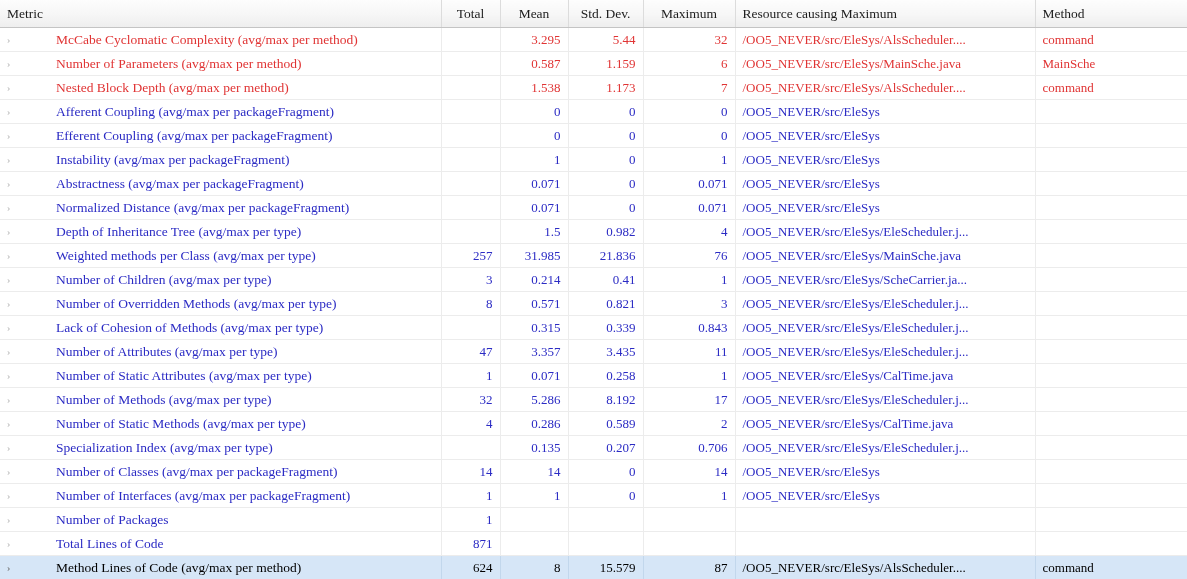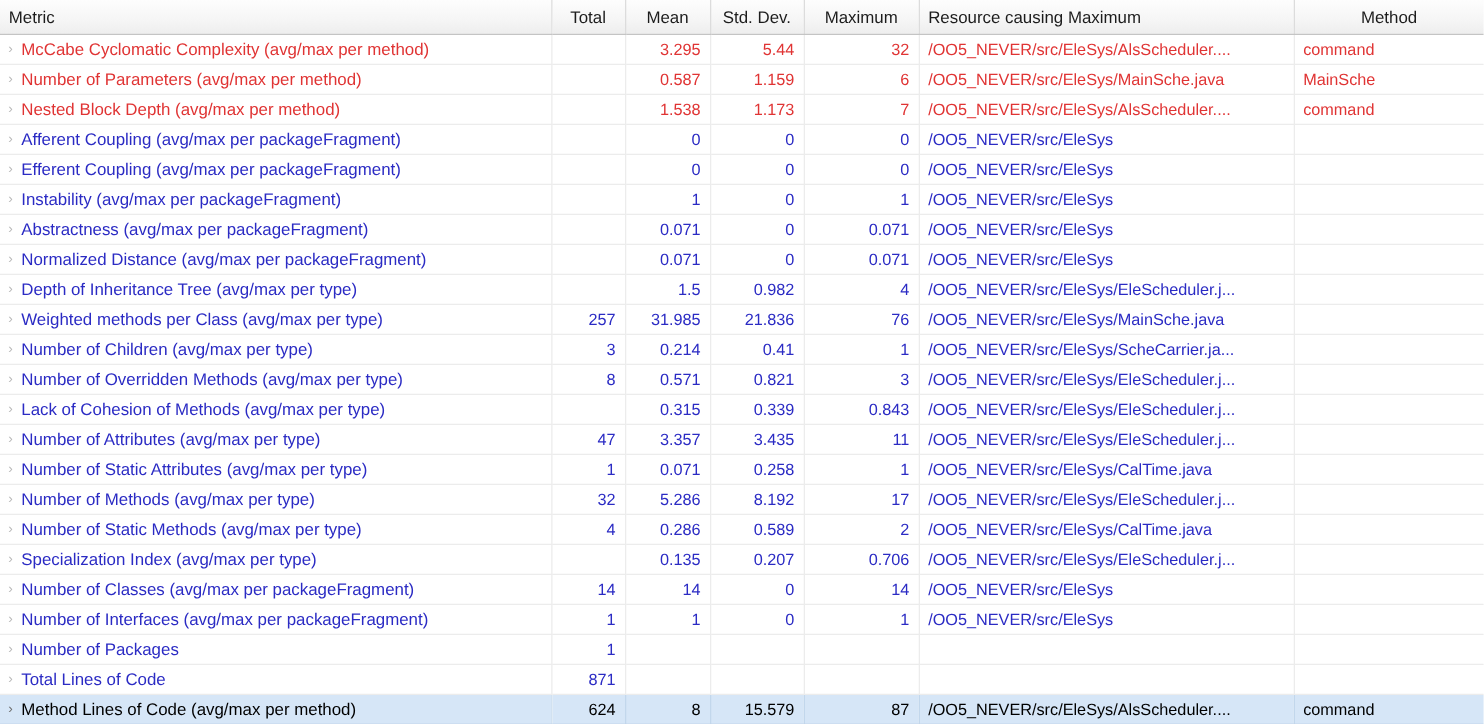--- a/index.html
+++ b/index.html
@@ -17,20 +17,21 @@
     color: #000000;
     -webkit-font-smoothing: antialiased;
   }
 
   .metrics-view {
     width: 1187px;
     height: 579px;
     box-sizing: border-box;
     background: #ffffff;
     position: relative;
+    font-family: Liberation Serif, serif;
   }
 
   table.metrics-table {
     width: 1187px;
     border-collapse: collapse;
     table-layout: fixed;
     font-size: 13px;
   }
 
   
@@ -47,21 +48,21 @@
     padding: 0 7px;
     height: 27px;
     line-height: 27px;
     vertical-align: middle;
     white-space: nowrap;
     overflow: hidden;
     text-overflow: clip;
   }
   thead th.ta-left  { text-align: left; }
   thead th.ta-right { }
-  thead th.last-col { border-right: none; text-align: center; }
+  thead th.last-col { border-right: none; }
 
   
   tbody tr.metric-row {
     height: 23px;
   }
   tbody td {
     border-right: 1px solid #ececec;
     border-bottom: 1px solid #ececec;
     height: 23px;
     line-height: 23px;
@@ -89,20 +90,21 @@
     min-width: 17px;
     text-align: center;
     color: #b9b9b9;
     font-size: 11px;
     line-height: 23px;
     user-select: none;
   }
   .metric-label {
     font-size: 13.5px;
     white-space: nowrap;
+    margin-left: 39px;
   }
 
   
   tr.sev-error   .metric-label,
   tr.sev-error   td.val,
   tr.sev-error   td.res,
   tr.sev-error   td.meth   { color: #e03434; }
   tr.sev-normal  .metric-label,
   tr.sev-normal  td.val,
   tr.sev-normal  td.res,

